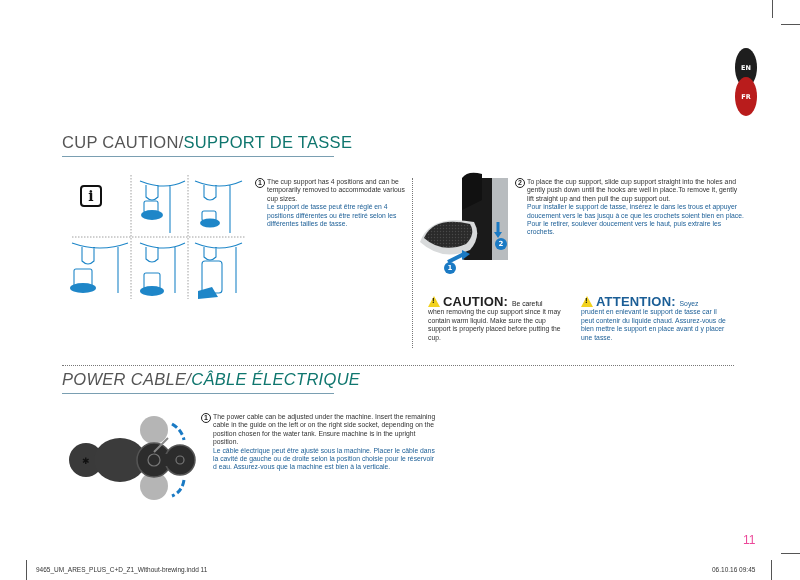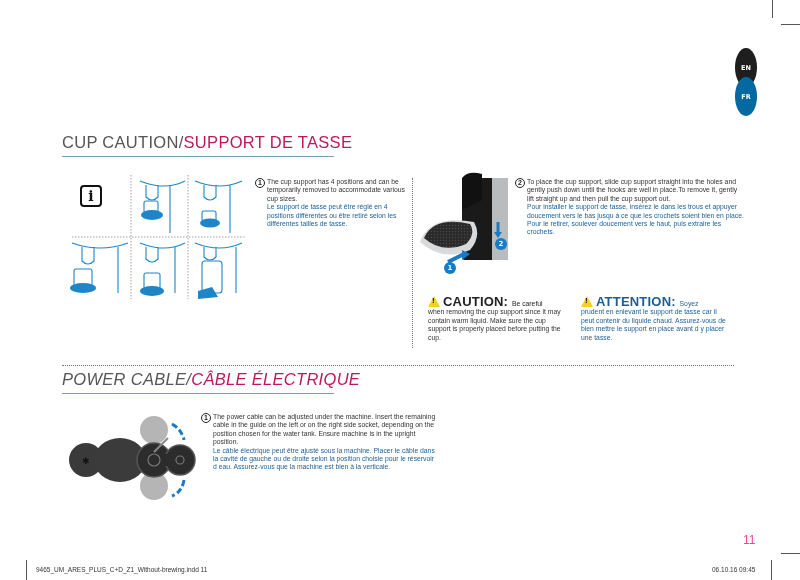--- a/index.html
+++ b/index.html
@@ -9,25 +9,25 @@
     .crop { position: absolute; background: #555; }
     .crop-v-tr { left: 772px; top: 0; width: 1px; height: 18px; }
     .crop-h-tr { left: 781px; top: 24px; width: 19px; height: 1px; }
     .crop-h-br { left: 781px; top: 553px; width: 19px; height: 1px; }
     .crop-v-bl { left: 26px; top: 560px; width: 1px; height: 20px; }
     .crop-v-br { left: 771px; top: 560px; width: 1px; height: 20px; }
 
     .lang { position: absolute; left: 735px; width: 22px; height: 39px; border-radius: 50%;
       color: #fff; font-size: 6.5px; font-weight: bold; display: flex; align-items: center; justify-content: center; }
     .lang-en { top: 48px; background: #1e1e1e; }
-    .lang-fr { top: 77px; background: #0369a1; }
+    .lang-fr { top: 77px; background: #b91c1c; }
 
     .section-title { position: absolute; left: 62px; font-family: "Liberation Sans", sans-serif;
       font-size: 16.5px; letter-spacing: 0.3px; color: #555; font-weight: normal; }
-    .section-title .fr { color: #be185d; margin-top: 48px; }
+    .section-title .fr { color: #0f766e; margin-top: 48px; }
     .title-rule { position: absolute; left: 62px; width: 272px; height: 1px; background: #7a9fb2; }
 
     .dotted-h { position: absolute; border-top: 1px dotted #777; height: 0; }
     .dotted-v { position: absolute; border-left: 1px dotted #777; width: 0; }
 
     .num { display: inline-flex; width: 10px; height: 10px; border: 1.2px solid #222; border-radius: 50%;
       font-size: 7px; font-weight: bold; align-items: center; justify-content: center; color: #222;
       position: absolute; left: 0; top: 0; }
     .para { position: absolute; font-size: 6.8px; line-height: 8.4px; font-family: "Liberation Sans", sans-serif; }
     .para .txt { padding-left: 12px; }

